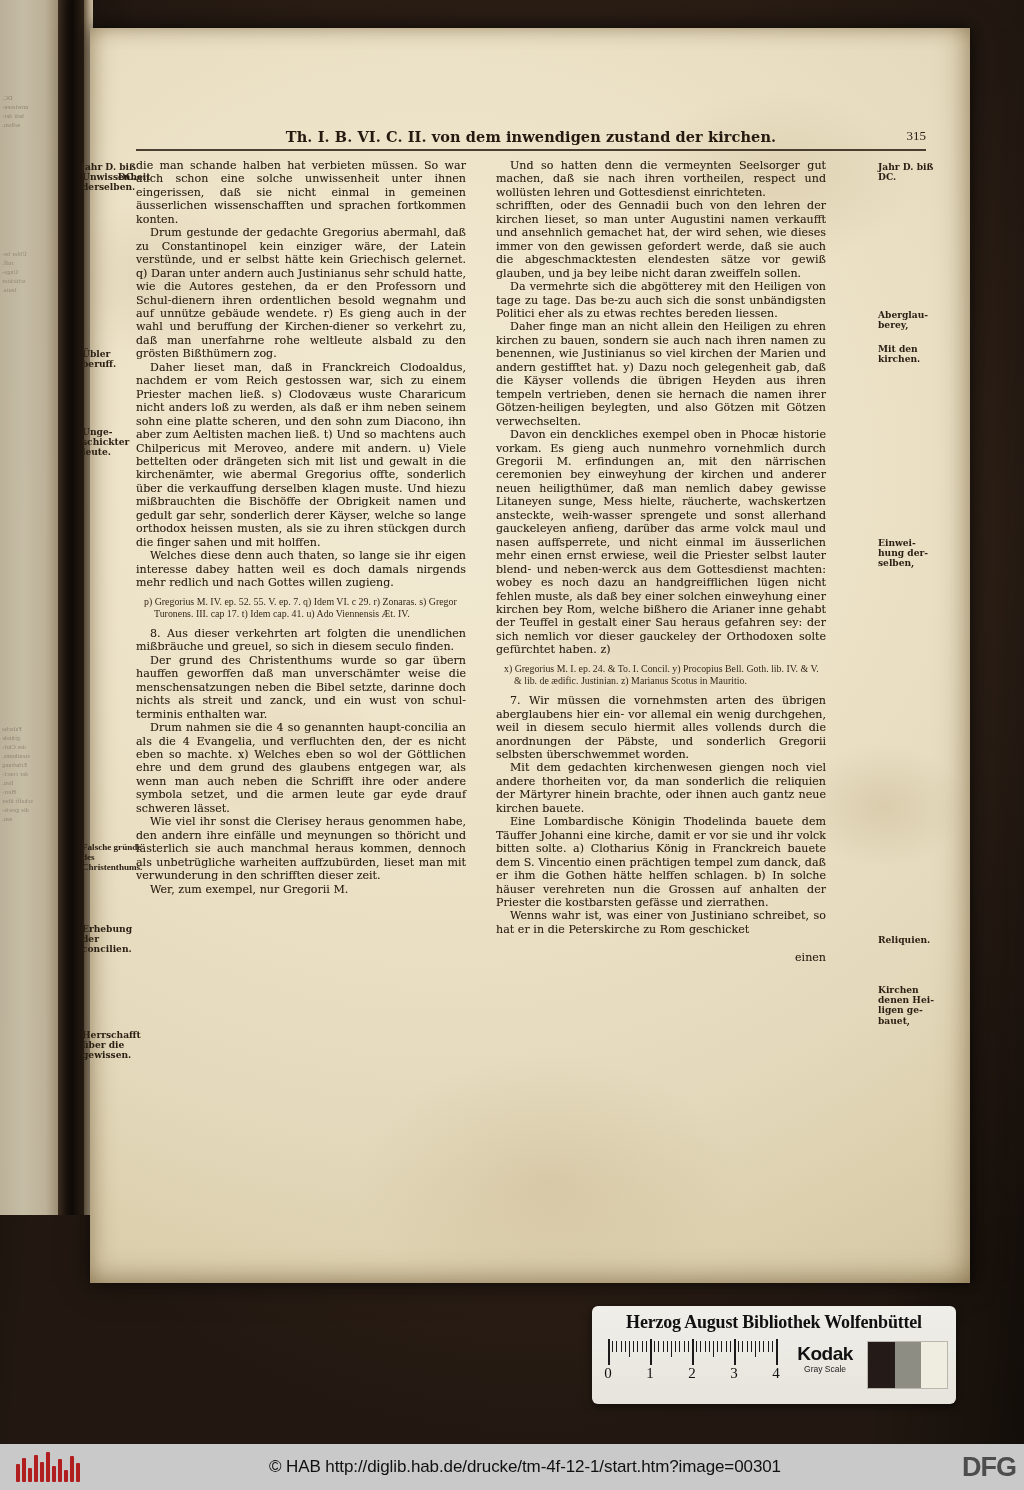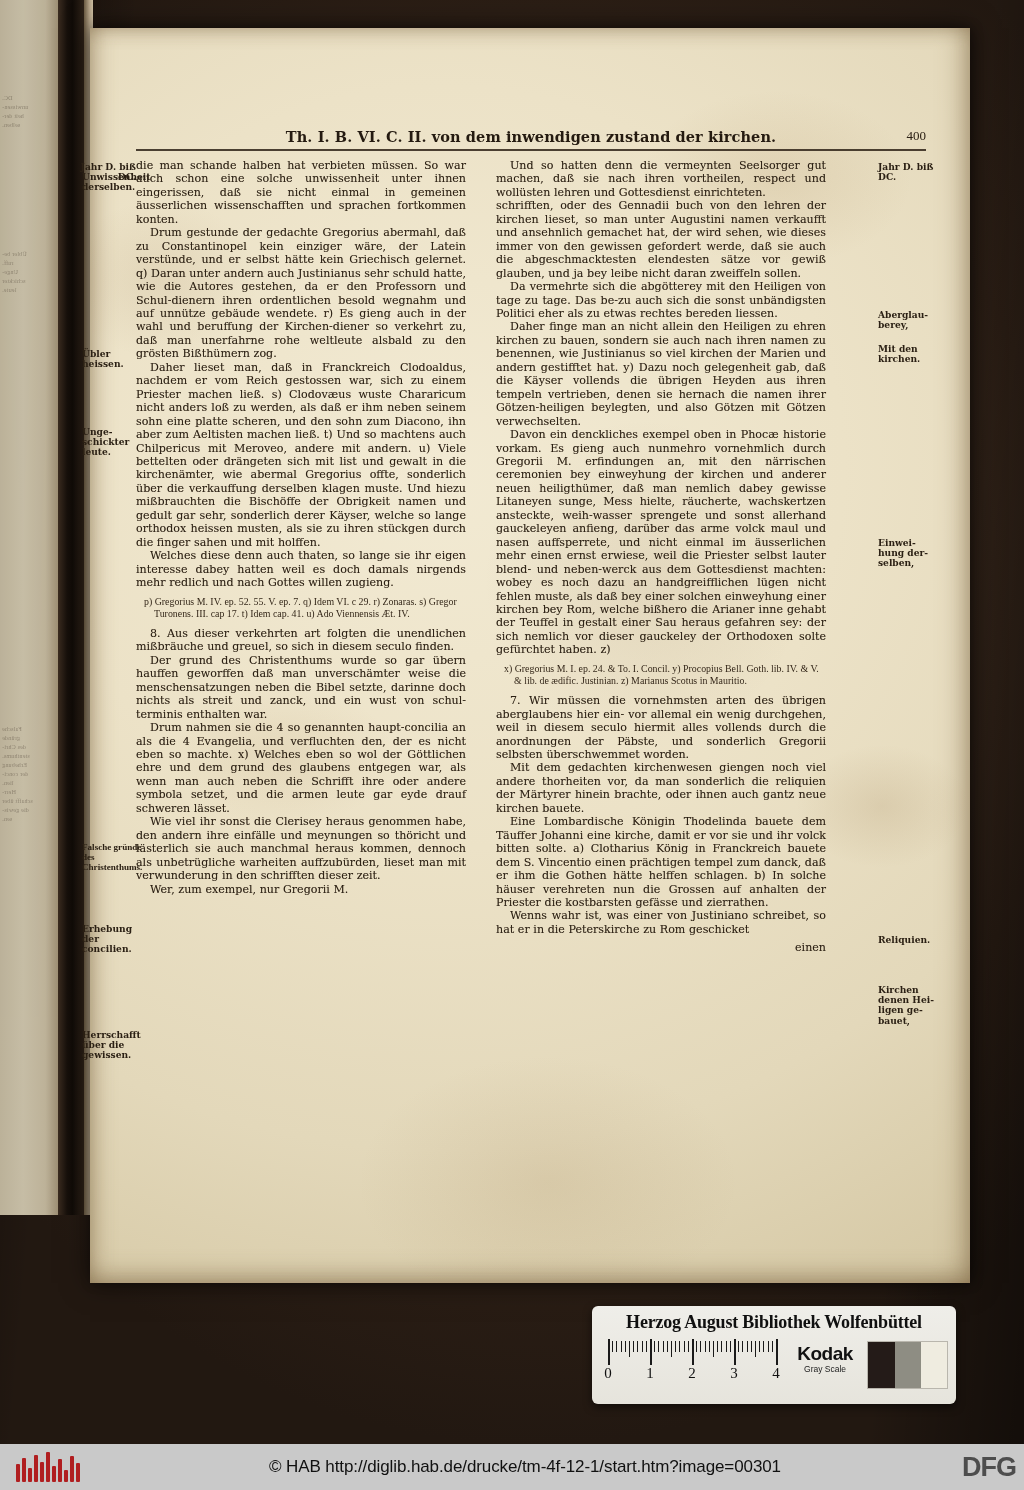--- a/index.html
+++ b/index.html
@@ -204,21 +204,21 @@
 <div id="gutter-edge"></div>
 
 <div id="leaf">
   <div class="mottle"></div>
   <div class="edge-dark"></div>
 
   <div id="page-block">
 
     <div class="running-head">
       <span class="rh-title">Th. I. B. VI. C. II. von dem inwendigen zustand der kirchen.</span>
-      <span class="rh-pageno">400</span>
+      <span class="rh-pageno">315</span>
     </div>
     <div class="rule"></div>
 
     <div id="columns">
 
       <div class="col col-left">
         <p class="fk">die man schande halben hat verbieten müssen. So war auch schon eine solche unwissenheit unter ihnen eingerissen, daß sie nicht einmal in gemeinen äusserlichen wissenschafften und sprachen fortkommen konten.</p>
         <p class="fk sec">Drum gestunde der gedachte Gregorius abermahl, daß zu Constantinopel kein einziger wäre, der Latein verstünde, und er selbst hätte kein Griechisch gelernet. q) Daran unter andern auch Justinianus sehr schuld hatte, wie die Autores gestehen, da er den Professorn und Schul-dienern ihren ordentlichen besold wegnahm und auf unnütze gebäude wendete. r) Es gieng auch in der wahl und beruffung der Kirchen-diener so verkehrt zu, daß man unerfahrne rohe weltleute alsbald zu den grösten Bißthümern zog.</p>
         <p class="fk sec">Daher lieset man, daß in Franckreich Clodoaldus, nachdem er vom Reich gestossen war, sich zu einem Priester machen ließ. s) Clodovæus wuste Chararicum nicht anders loß zu werden, als daß er ihm neben seinem sohn eine platte scheren, und den sohn zum Diacono, ihn aber zum Aeltisten machen ließ. t) Und so machtens auch Chilpericus mit Meroveo, andere mit andern. u) Viele bettelten oder drängeten sich mit list und gewalt in die kirchenämter, wie abermal Gregorius offte, sonderlich über die verkauffung derselben klagen muste. Und hiezu mißbrauchten die Bischöffe der Obrigkeit namen und gedult gar sehr, sonderlich derer Käyser, welche so lange orthodox heissen musten, als sie zu ihren stückgen durch die finger sahen und mit holffen.</p>
         <p class="fk sec">Welches diese denn auch thaten, so lange sie ihr eigen interesse dabey hatten weil es doch damals nirgends mehr redlich und nach Gottes willen zugieng.</p>
@@ -236,26 +236,26 @@
         <p class="fk sec">Und so hatten denn die vermeynten Seelsorger gut machen, daß sie nach ihren vortheilen, respect und wollüsten lehren und Gottesdienst einrichteten.</p>
         <p class="fk">schrifften, oder des Gennadii buch von den lehren der kirchen lieset, so man unter Augustini namen verkaufft und ansehnlich gemachet hat, der wird sehen, wie dieses immer von den gewissen gefordert werde, daß sie auch die abgeschmacktesten elendesten sätze vor gewiß glauben, und ja bey leibe nicht daran zweiffeln sollen.</p>
         <p class="fk sec">Da vermehrte sich die abgötterey mit den Heiligen von tage zu tage. Das be-zu auch sich die sonst unbändigsten Politici eher als zu etwas rechtes bereden liessen.</p>
         <p class="fk sec">Daher finge man an nicht allein den Heiligen zu ehren kirchen zu bauen, sondern sie auch nach ihren namen zu benennen, wie Justinianus so viel kirchen der Marien und andern gestifftet hat. y) Dazu noch gelegenheit gab, daß die Käyser vollends die übrigen Heyden aus ihren tempeln vertrieben, denen sie hernach die namen ihrer Götzen-heiligen beylegten, und also Götzen mit Götzen verwechselten.</p>
         <p class="fk sec">Davon ein denckliches exempel oben in Phocæ historie vorkam. Es gieng auch nunmehro vornehmlich durch Gregorii M. erfindungen an, mit den närrischen ceremonien bey einweyhung der kirchen und anderer neuen heiligthümer, daß man nemlich dabey gewisse Litaneyen sunge, Mess hielte, räucherte, wachskertzen ansteckte, weih-wasser sprengete und sonst allerhand gauckeleyen anfieng, darüber das arme volck maul und nasen auffsperrete, und nicht einmal im äusserlichen mehr einen ernst erwiese, weil die Priester selbst lauter blend- und neben-werck aus dem Gottesdienst machten: wobey es noch dazu an handgreifflichen lügen nicht fehlen muste, als daß bey einer solchen einweyhung einer kirchen bey Rom, welche bißhero die Arianer inne gehabt der Teuffel in gestalt einer Sau heraus gefahren sey: der sich nemlich vor dieser gauckeley der Orthodoxen solte gefürchtet haben. z)</p>
         <div class="notes two">x) Gregorius M. I. ep. 24. &amp; To. I. Concil. y) Procopius Bell. Goth. lib. IV. &amp; V. &amp; lib. de ædific. Justinian. z) Marianus Scotus in Mauritio.</div>
         <p class="fk sec">7. Wir müssen die vornehmsten arten des übrigen aberglaubens hier ein- vor allemal ein wenig durchgehen, weil in diesem seculo hiermit alles vollends durch die anordnungen der Päbste, und sonderlich Gregorii selbsten überschwemmet worden.</p>
         <p class="fk sec">Mit dem gedachten kirchenwesen giengen noch viel andere thorheiten vor, da man sonderlich die reliquien der Märtyrer hinein brachte, oder ihnen auch gantz neue kirchen bauete.</p>
         <p class="fk sec">Eine Lombardische Königin Thodelinda bauete dem Täuffer Johanni eine kirche, damit er vor sie und ihr volck bitten solte. a) Clotharius König in Franckreich bauete dem S. Vincentio einen prächtigen tempel zum danck, daß er ihm die Gothen hätte helffen schlagen. b) In solche häuser verehreten nun die Grossen auf anhalten der Priester die kostbarsten gefässe und zierrathen.</p>
         <p class="fk sec">Wenns wahr ist, was einer von Justiniano schreibet, so hat er in die Peterskirche zu Rom geschicket</p>
-        <p class="fk" style="text-align:right;margin-top:5px;">einen</p>
+        <p class="fk" style="text-align:right;margin-top:15px;">einen</p>
       </div>
     </div>
   <div class="marg marg-left" style="left: -58px; top: 34px; text-align: right; width: 58px;">Jahr D. biß DC.</div>
       <div class="marg marg-left" style="left: -54px; top: 44px;">Unwissenheit derselben.</div>
-      <div class="marg marg-left" style="left: -54px; top: 221px;">Übler heissen.</div>
+      <div class="marg marg-left" style="left: -54px; top: 221px;">Übler beruff.</div>
       <div class="marg marg-left" style="left: -54px; top: 299px;">Unge-schickter leute.</div>
       <div class="marg marg-left" style="left: -54px; top: 714px; font-family: Liberation Serif, serif;">Falsche gründe des Christenthums.</div>
       <div class="marg marg-left" style="left: -54px; top: 796px;">Erhebung der concilien.</div>
       <div class="marg marg-left" style="left: -54px; top: 902px;">Herrschafft über die gewissen.</div>
       <div class="marg marg-right" style="left: 742px; top: 34px;">Jahr D. biß DC.</div>
       <div class="marg marg-right" style="left: 742px; top: 182px;">Aberglau-berey,</div>
       <div class="marg marg-right" style="left: 742px; top: 216px;">Mit den kirchen.</div>
       <div class="marg marg-right" style="left: 742px; top: 386px; margin-top: 24px;">Einwei-hung der-selben,</div>
       <div class="marg marg-right" style="left: 742px; top: 807px;">Reliquien.</div>
       <div class="marg marg-right" style="left: 742px; top: 857px;">Kirchen denen Hei-ligen ge-bauet,</div>

